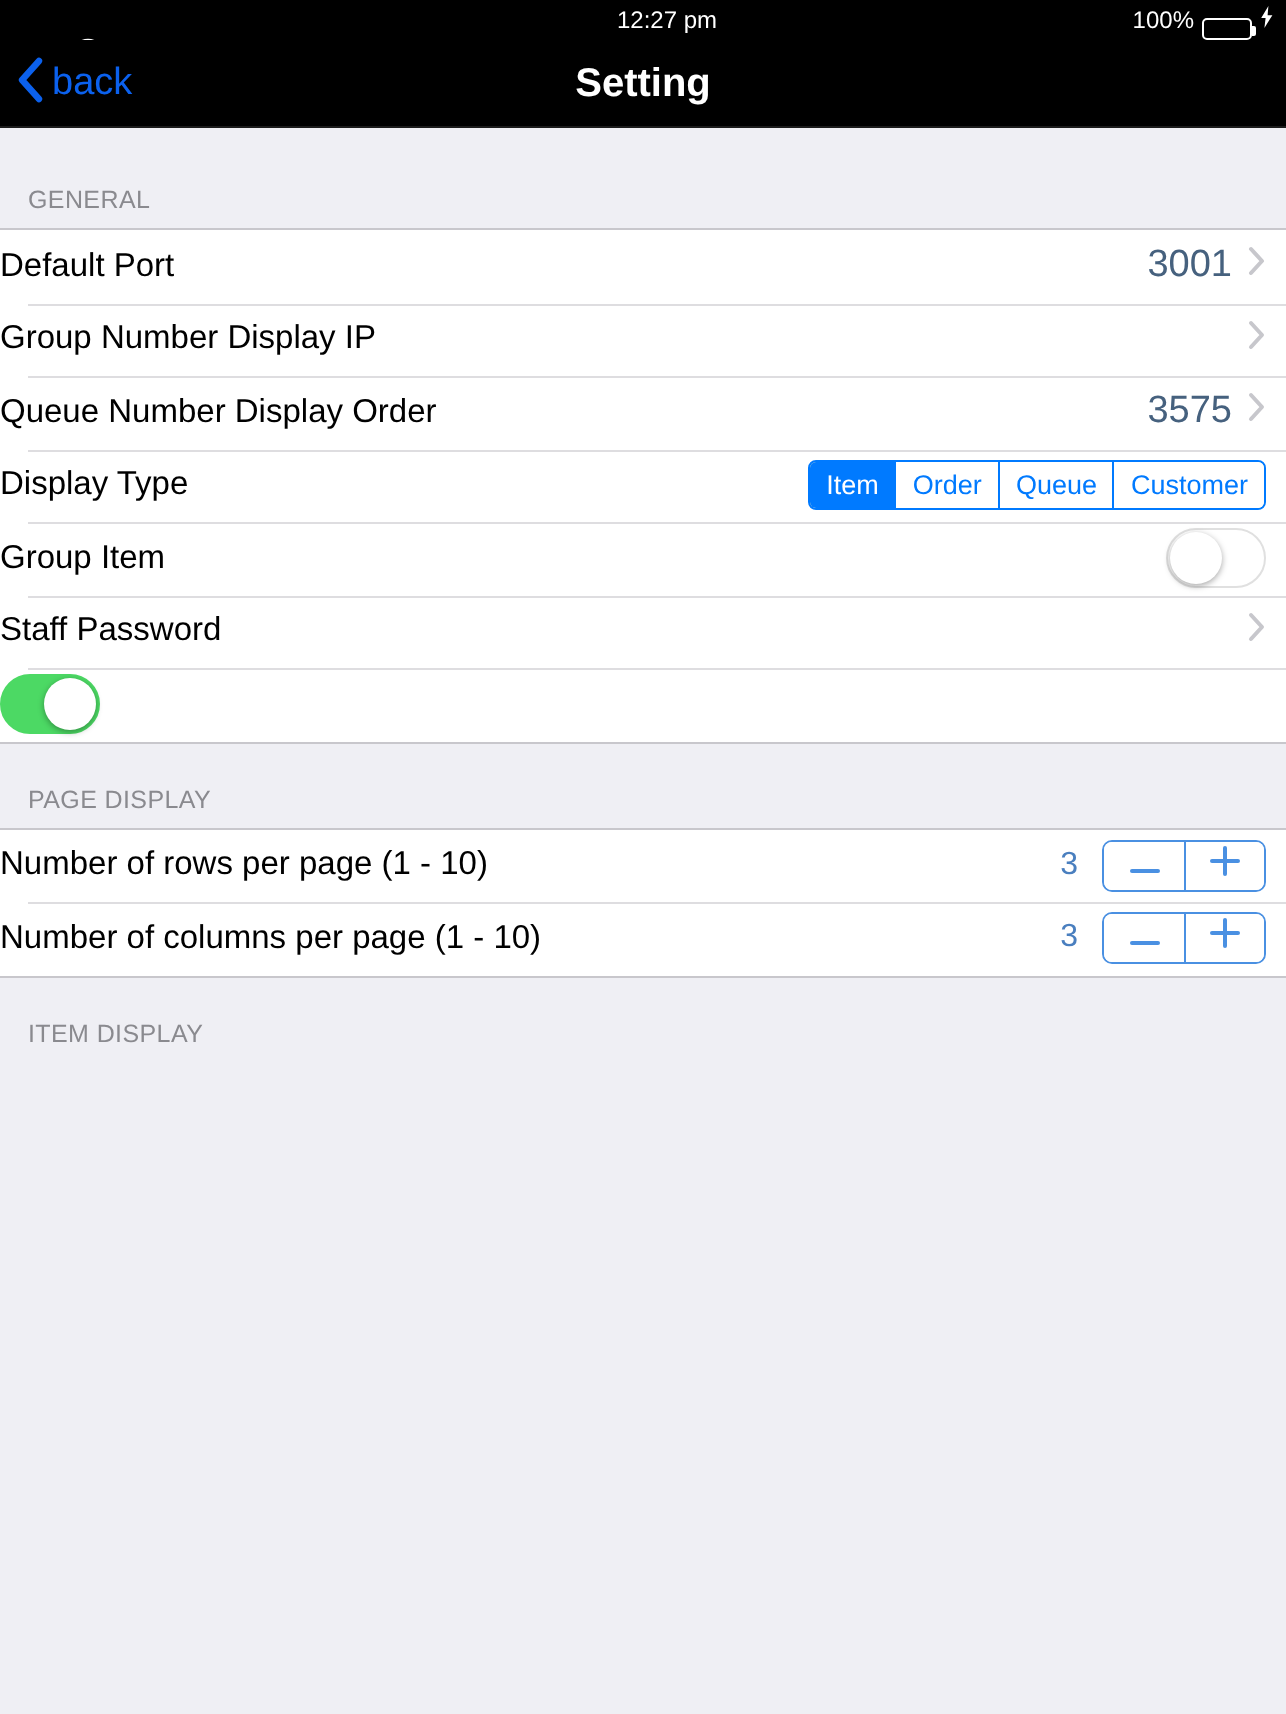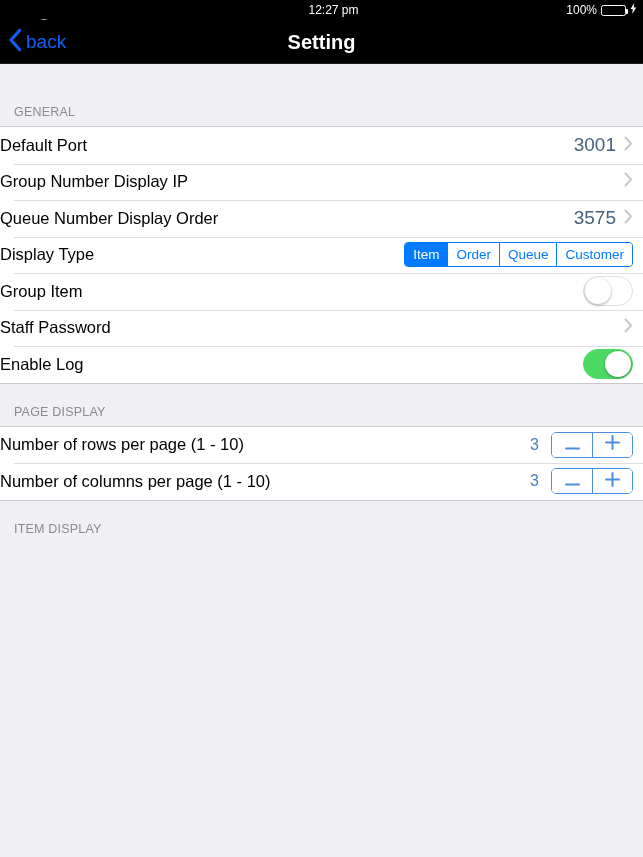--- a/index.html
+++ b/index.html
@@ -46,21 +46,21 @@
     text-align: center;
     font-size: 12px;
     color: #fff;
     line-height: 20px;
     margin-left: 24px;
   }
   .status-right {
     position: absolute;
     right: 6px; top: 0;
     display: flex;
-    align-items: center;
+    align-items: flex-end;
     gap: 4px;
     height: 20px;
   }
   .battery-pct { font-size: 12px; color: #fff; }
   .battery {
     position: relative;
     width: 25px;
     height: 11px;
     border: 1px solid #fff;
     border-radius: 2.5px;
@@ -127,21 +127,21 @@
 
   .section-header {
     height: 42px;
     display: flex;
     align-items: flex-end;
     padding: 0 0 7px 14px;
     color: #8A8A8F;
     font-size: 12.5px;
     letter-spacing: 0.2px;
   }
-  .section-header.tall { height: 62px; }
+  .section-header.tall { height: 50px; }
 
   .group {
     background: #FFFFFF;
     border-top: 1px solid #C8C7CC;
     border-bottom: 1px solid #C8C7CC;
   }
 
   .row {
     position: relative;
     height: 36.5px;
@@ -369,21 +369,20 @@
           <span class="row-value"></span>
           <span class="disclosure">
             <svg width="9" height="15" viewBox="0 0 9 15">
                 <path d="M1.5 1.5 L7 7.5 L1.5 13.5" stroke="#C7C7CC" stroke-width="2" fill="none" stroke-linecap="round" stroke-linejoin="round"></path>
               </svg>
           </span>
         </span>
       </div>
 
       <div class="row">
-        <span class="row-label">Enable Log</span>
         <span class="row-right">
           <span class="switch on">
             <span class="switch-knob"></span>
           </span>
         </span>
       </div>
 
     </div>
 
     <div class="section-header">PAGE DISPLAY</div>

